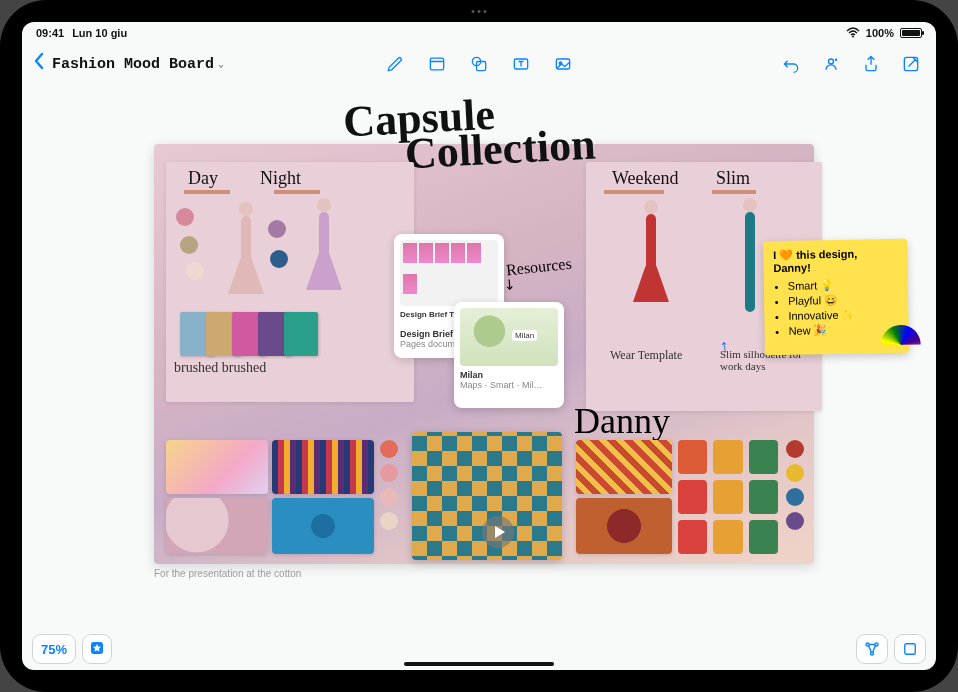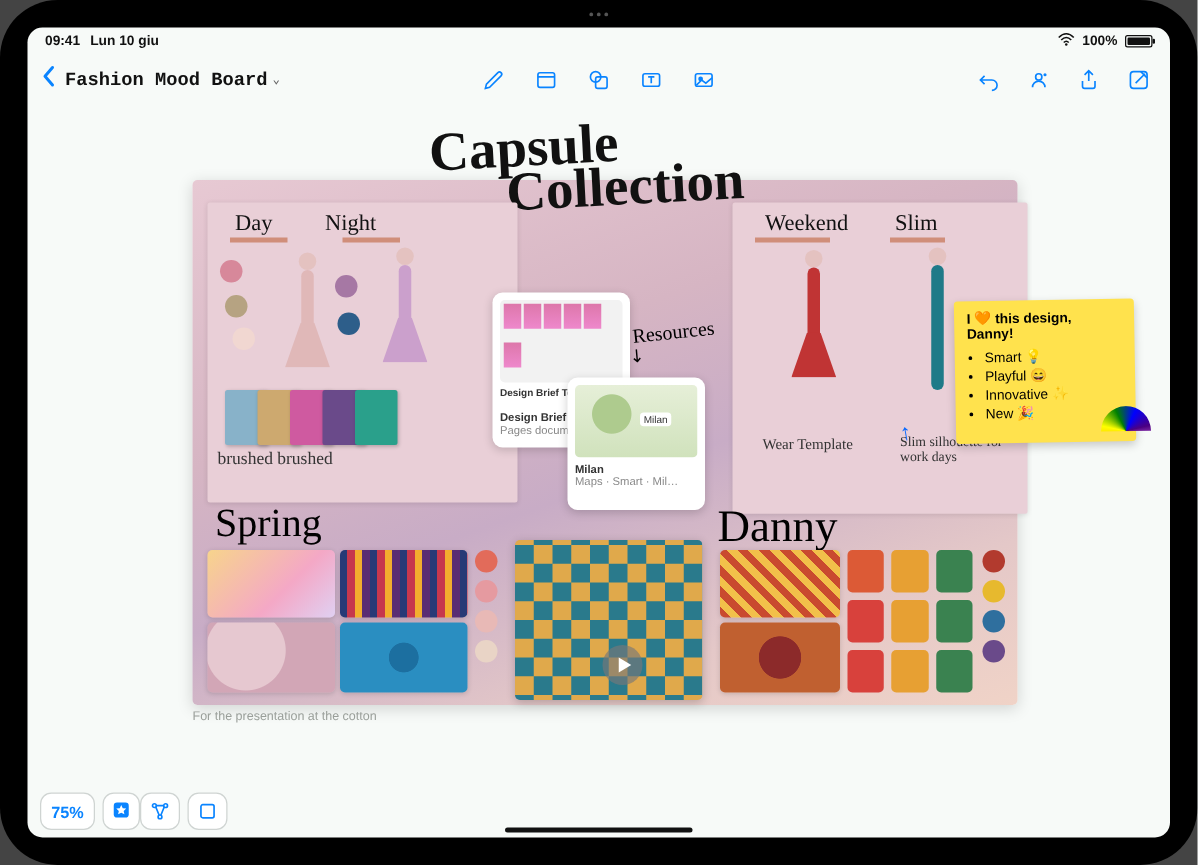--- a/index.html
+++ b/index.html
@@ -175,21 +175,21 @@
   .figure .skirt{position:absolute; left:50%; top:56px; width:36px; height:36px; background:inherit; transform:translateX(-50%); clip-path:polygon(35% 0,65% 0,100% 100%,0 100%);}
   .sketch.s1 .figure .body{background:#e0b8b8;} .sketch.s1 .figure .skirt{background:#e0b8b8;}
   .sketch.s2 .figure .body{background:#cba0cc;} .sketch.s2 .figure .skirt{background:#cba0cc;}
   .sketch.s3 .figure .body{background:#c03434;} .sketch.s3 .figure .skirt{background:#c03434; top:66px;}
   .sketch.s4 .figure .body{background:#1f7a88; height:100px;}
 
   
   .bottombar {
     position:absolute; left:0; right:0; bottom:0;
     height:42px; display:flex; align-items:center;
-    padding:0 10px;
+    justify-content:space-between; padding:0 10px;
   }
   .pill {
     display:flex; align-items:center; gap:6px;
     border:1px solid #cfd4d2; background:#fff;
     border-radius:9px; height:30px; padding:0 8px;
     color:#0a84ff; font-size:13px; font-weight:600;
   }
   .pill .star{font-size:14px;}
   .home-ind{position:absolute; bottom:4px; left:50%; transform:translateX(-50%); width:150px; height:4px; background:#111; border-radius:3px;}
 
@@ -331,21 +331,20 @@
             </div>
           <div class="swatches">
             <span style="background:#88b2c9"></span>
               <span style="background:#cda96f"></span>
             <span style="background:#cf5aa0"></span>
               <span style="background:#6a4a8a"></span>
             <span style="background:#2aa08b"></span>
           </div>
           <span class="sub bc">brushed brushed</span>
         </div>
-        <span class="h-spring">Spring</span>
 
         <span class="h-resources">Resources</span>
         <span class="arrow1">↘</span>
         <div class="card card-doc">
           <div class="thumb">
             <span></span>
               <span></span>
               <span></span>
               <span></span>
               <span></span>

